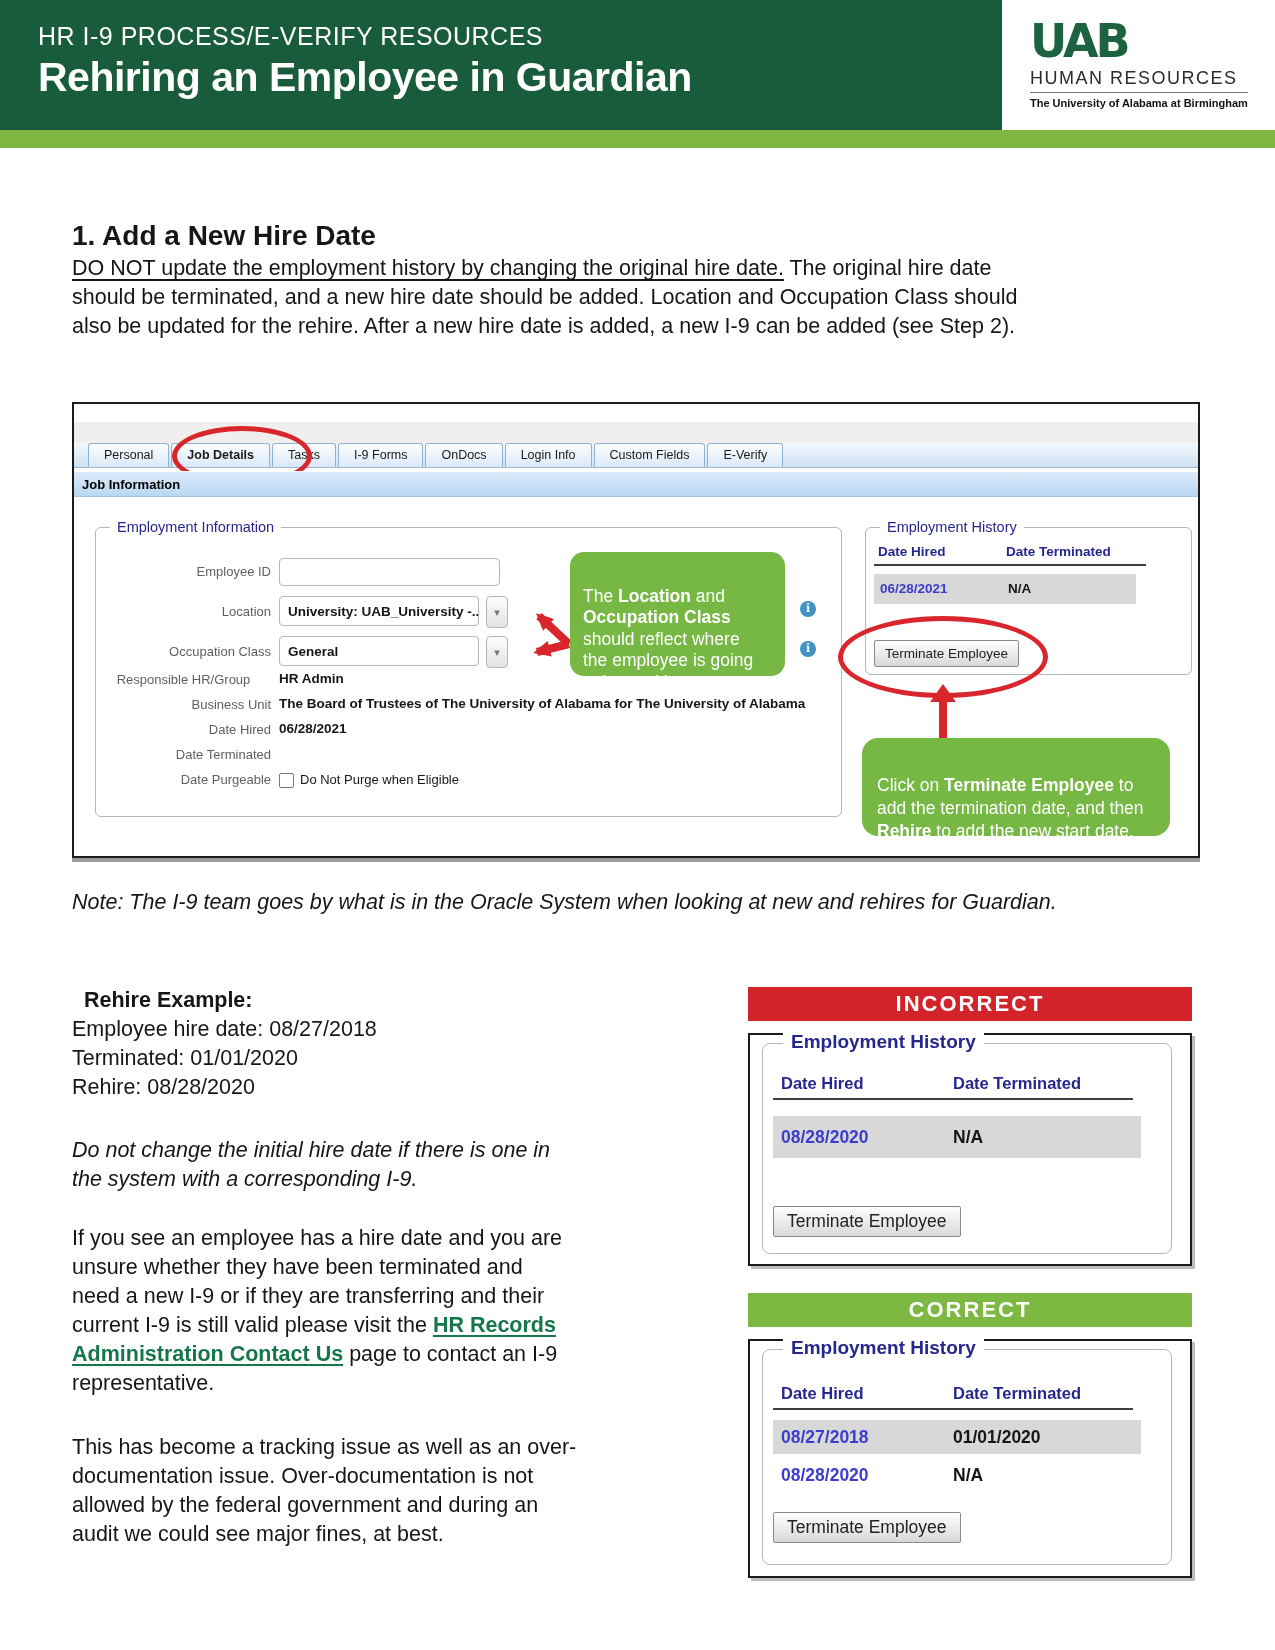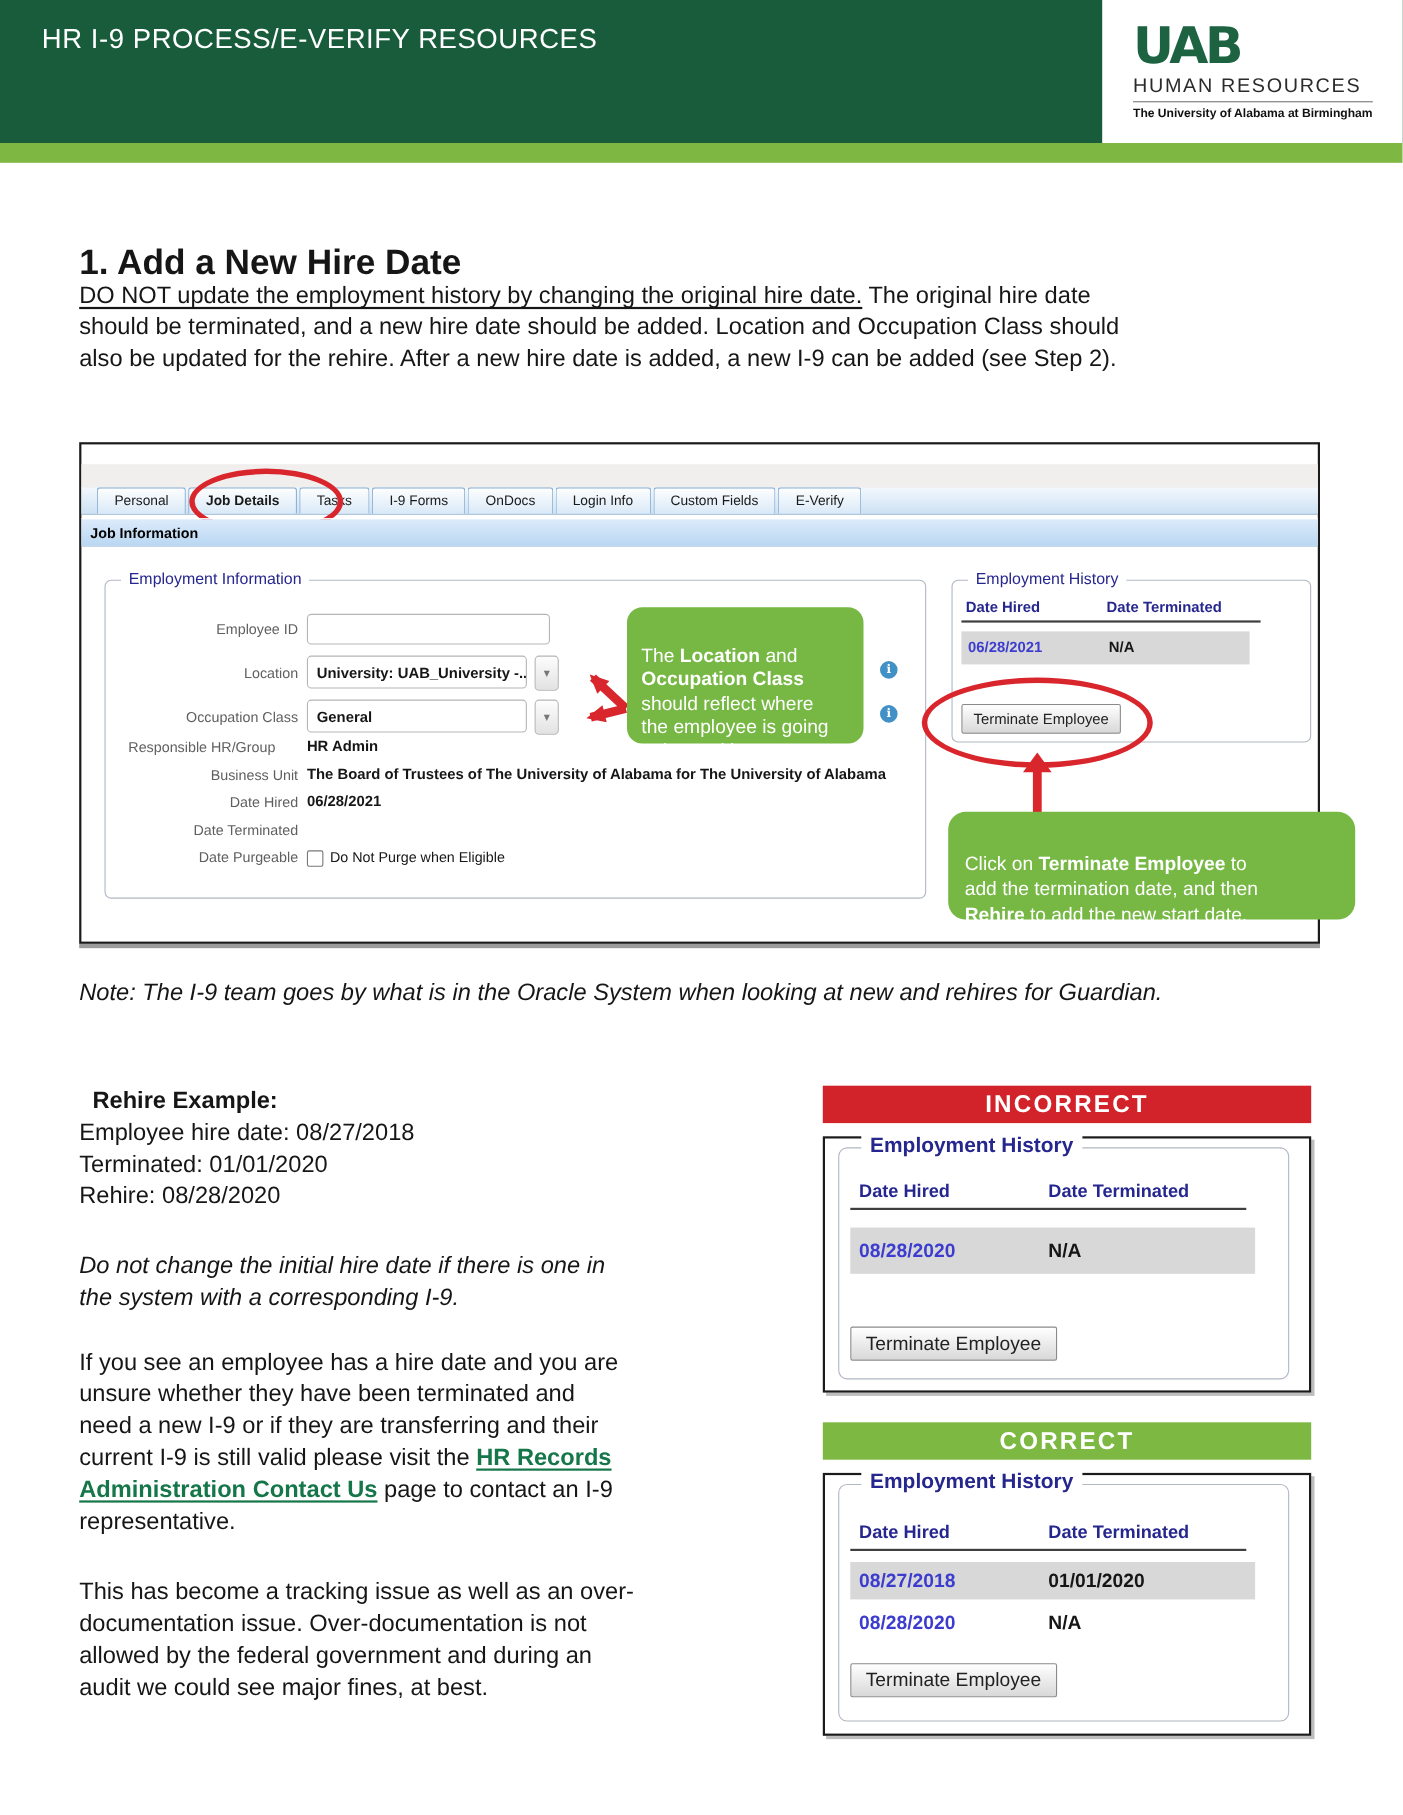--- a/index.html
+++ b/index.html
@@ -9,21 +9,21 @@
   .hdr{left:0;top:0;width:1275px;height:130px;background:#185c3b;}
   .hdr-eyebrow{left:38px;top:22px;color:#fff;font-size:25px;letter-spacing:.5px;font-weight:400;}
   .hdr-title{left:38px;top:54px;color:#fff;font-size:41px;font-weight:800;letter-spacing:-.5px;}
   .logo-box{left:1002px;top:0;width:273px;height:130px;background:#fff;}
   .logo-mono{left:28px;top:14px;font-size:46px;font-weight:900;letter-spacing:-3px;color:#1d6342;font-family:"DejaVu Sans",sans-serif;}
   .logo-dept{left:28px;top:68px;font-size:18px;letter-spacing:1.5px;color:#2b2b2b;}
   .logo-rule{left:28px;top:92px;width:218px;height:1px;background:#777;}
   .logo-tag{left:28px;top:97px;font-size:11px;font-weight:700;color:#111;}
   .accent{left:0;top:130px;width:1275px;height:18px;background:#7eb843;}
   
-  .h1{left:72px;top:220px;font-size:32px;font-weight:800;color:#161616;}
+  .h1{left:72px;top:220px;font-size:28px;font-weight:800;color:#161616;}
   .p1{left:72px;top:254px;width:1135px;font-size:21.5px;line-height:29px;color:#161616;white-space:pre-line;}
   .u{text-decoration:underline;text-underline-offset:4px;}
   
   .shot{left:72px;top:402px;width:1124px;height:452px;border:2px solid #1b1b1b;background:#fff;box-shadow:0 4px 0 #9b9b9b;}
   .graystrip{left:0;top:18px;width:1124px;height:21px;background:#f1efee;border-bottom:1px solid #e0ddda;}
   .tabstrip{left:0;top:39px;width:1124px;height:25px;background:linear-gradient(#f3f8fd,#cde1f4);
     border-bottom:1px solid #9cb8d6;display:flex;align-items:stretch;padding-left:14px;box-sizing:border-box;gap:2px;}
   .tab{font-size:12.5px;color:#1a1a1a;background:linear-gradient(#fdfefe,#d9e9f8);border:1px solid #8fb2d4;
     border-bottom:none;border-radius:3px 3px 0 0;padding:0 15px;line-height:23px;white-space:nowrap;}
   .tab.active{font-weight:700;}
@@ -71,20 +71,21 @@
   .punder{position:absolute;border-bottom:2px solid #3f3f3f;height:0;}
   .pdate{font-size:17.5px;font-weight:700;white-space:nowrap;position:absolute;}
   .pbtn{position:absolute;border:1px solid #8a8a8a;border-radius:2px;background:linear-gradient(#ffffff,#d8d8d8);
     color:#222;font-size:17.5px;padding:4px 13px;white-space:nowrap;}
 </style>
 </head>
 <body>
 
 <div class="abs hdr">
   <div class="abs hdr-eyebrow">HR I-9 PROCESS/E-VERIFY RESOURCES</div>
+  <div class="abs hdr-title">Rehiring an Employee in Guardian</div>
 </div>
 <div class="abs logo-box">
   <div class="abs logo-mono">UAB</div>
   <div class="abs logo-dept">HUMAN RESOURCES</div>
   <div class="abs logo-rule"></div>
   <div class="abs logo-tag">The University of Alabama at Birmingham</div>
 </div>
 <div class="abs accent"></div>
 
 <div class="abs h1">1. Add a New Hire Date</div>
@@ -169,21 +170,21 @@
       <span class="date-blue" style="position:absolute;left:6px;">06/28/2021</span>
       <span class="date-dark" style="position:absolute;left:134px;">N/A</span>
     </div>
     <div class="btn" style="left:8px;top:112px;">Terminate Employee</div>
   </div>
 
   <div class="abs ellipse" style="left:764px;top:212px;width:200px;height:72px;"></div>
   <div class="arrow-head-up" style="left:856px;top:280px;"></div>
   <div class="arrow-shaft" style="left:865px;top:296px;width:8px;height:42px;"></div>
 
-  <div class="callout" style="left:788px;top:334px;width:370px;height:98px;padding:13px 15px;line-height:23px;border-radius:16px;">
+  <div class="callout" style="left:788px;top:334px;width:308px;height:98px;padding:13px 15px;line-height:23px;border-radius:16px;">
     <span>Click on </span><b>Terminate Employee</b><span> to
 add the termination date, and then
 </span><b>Rehire</b><span> to add the new start date.</span>
   </div>
 </div>
 
 <div class="abs note">Note: The I-9 team goes by what is in the Oracle System when looking at new and rehires for Guardian.</div>
 
 <div class="abs ex"><span class="ex-h">Rehire Example:</span>
 <span>Employee hire date: 08/27/2018

